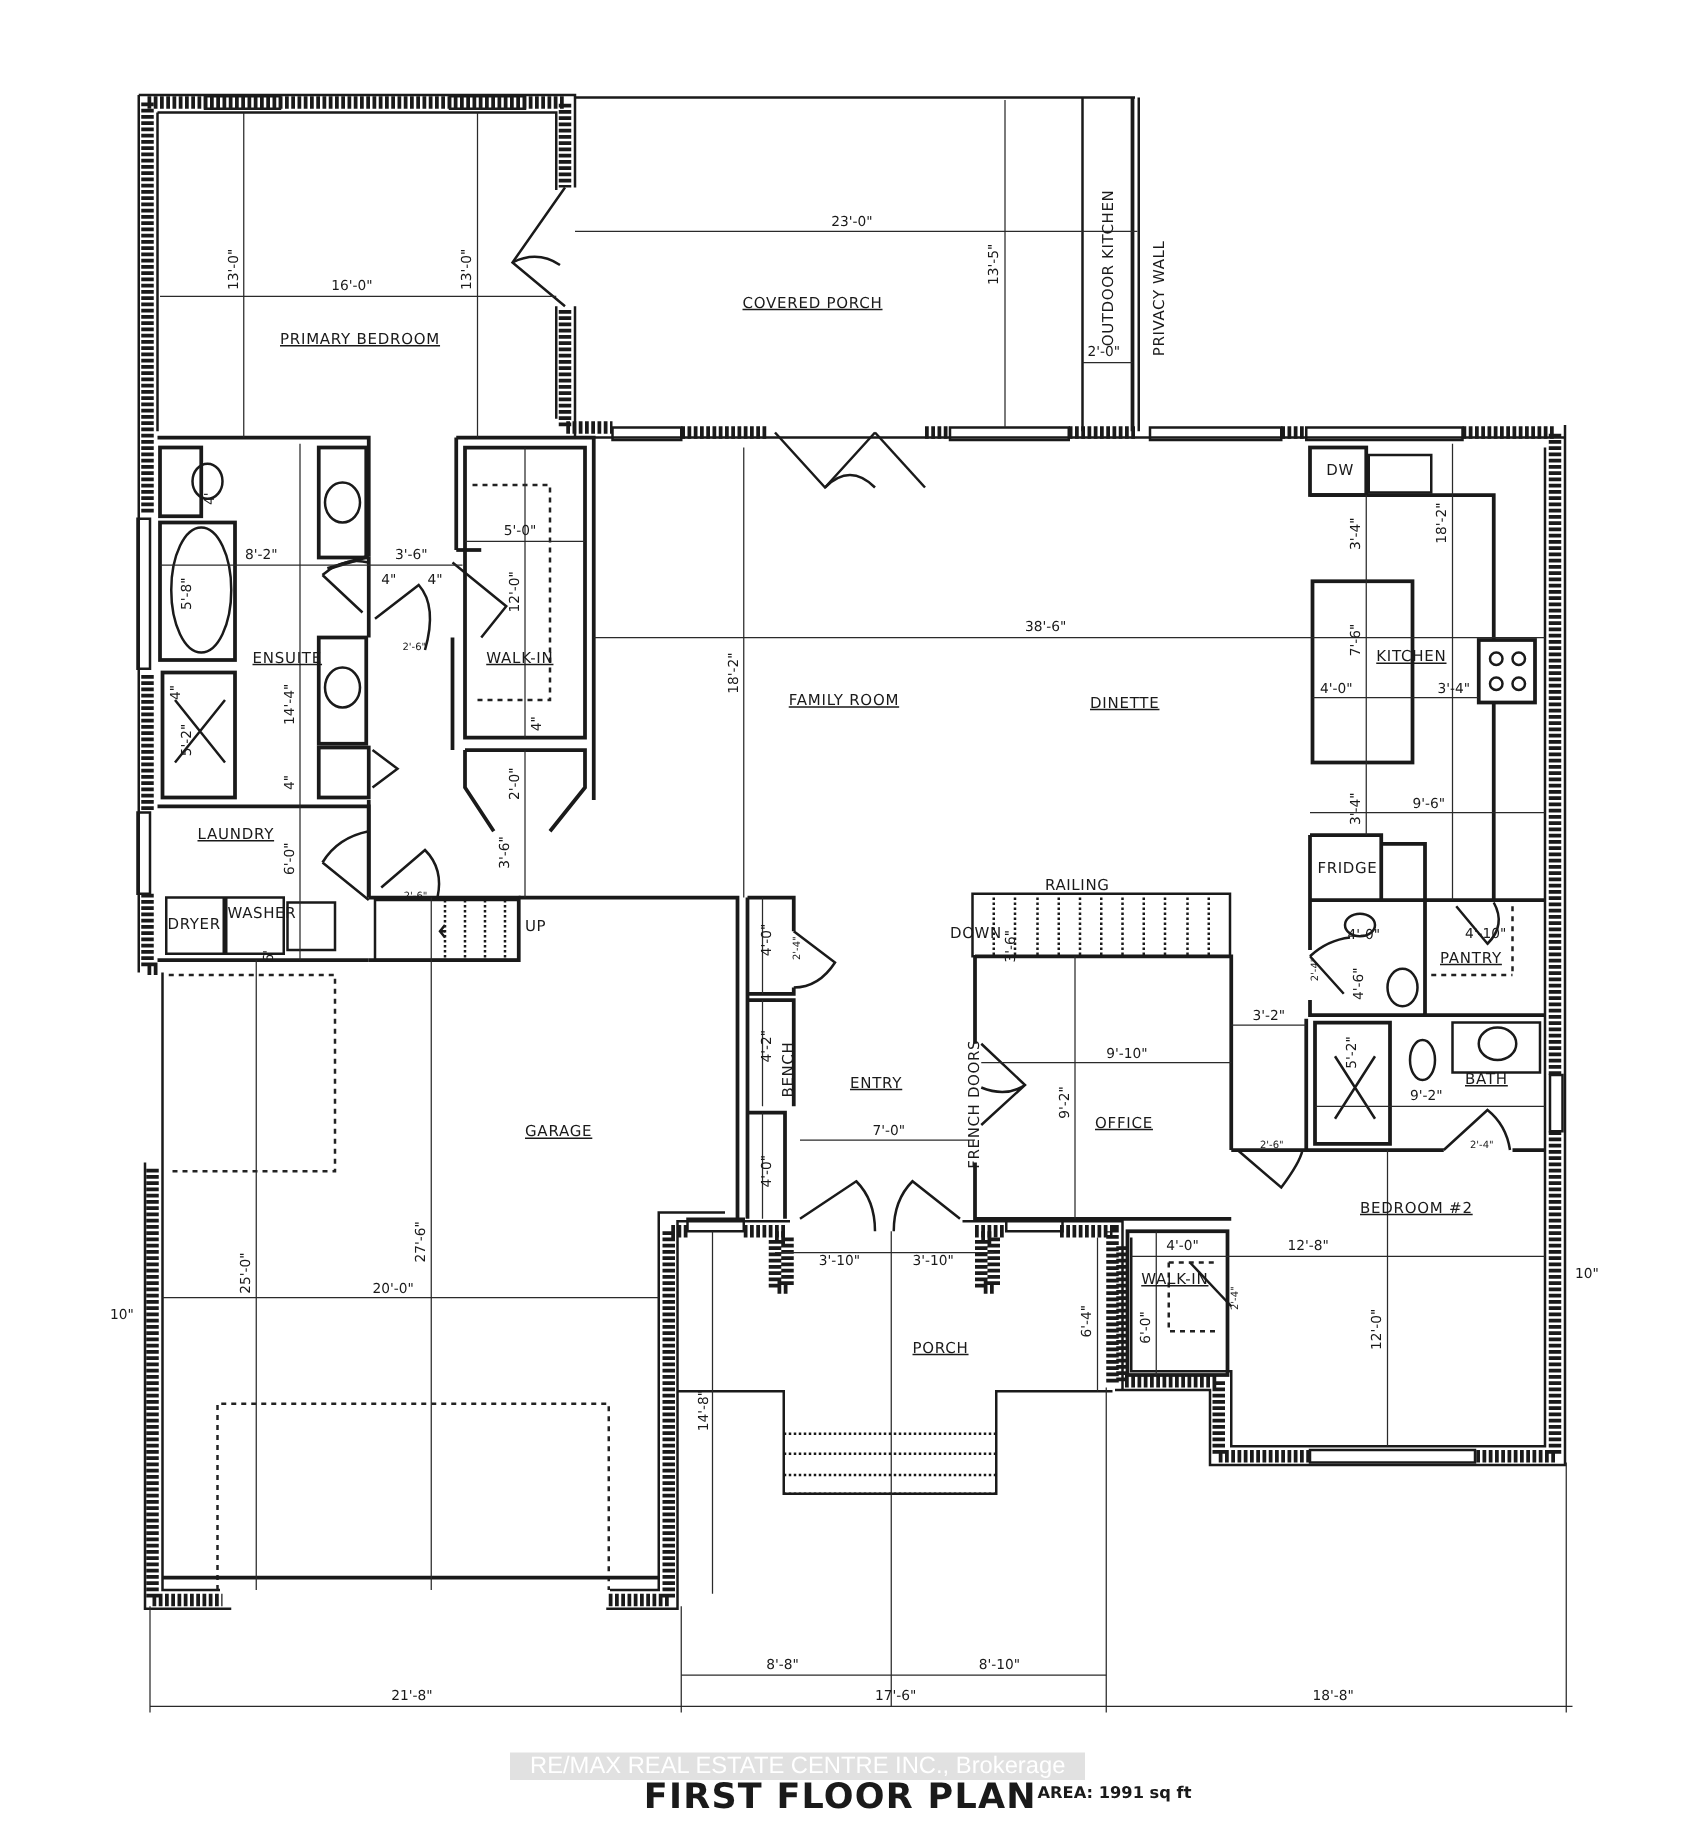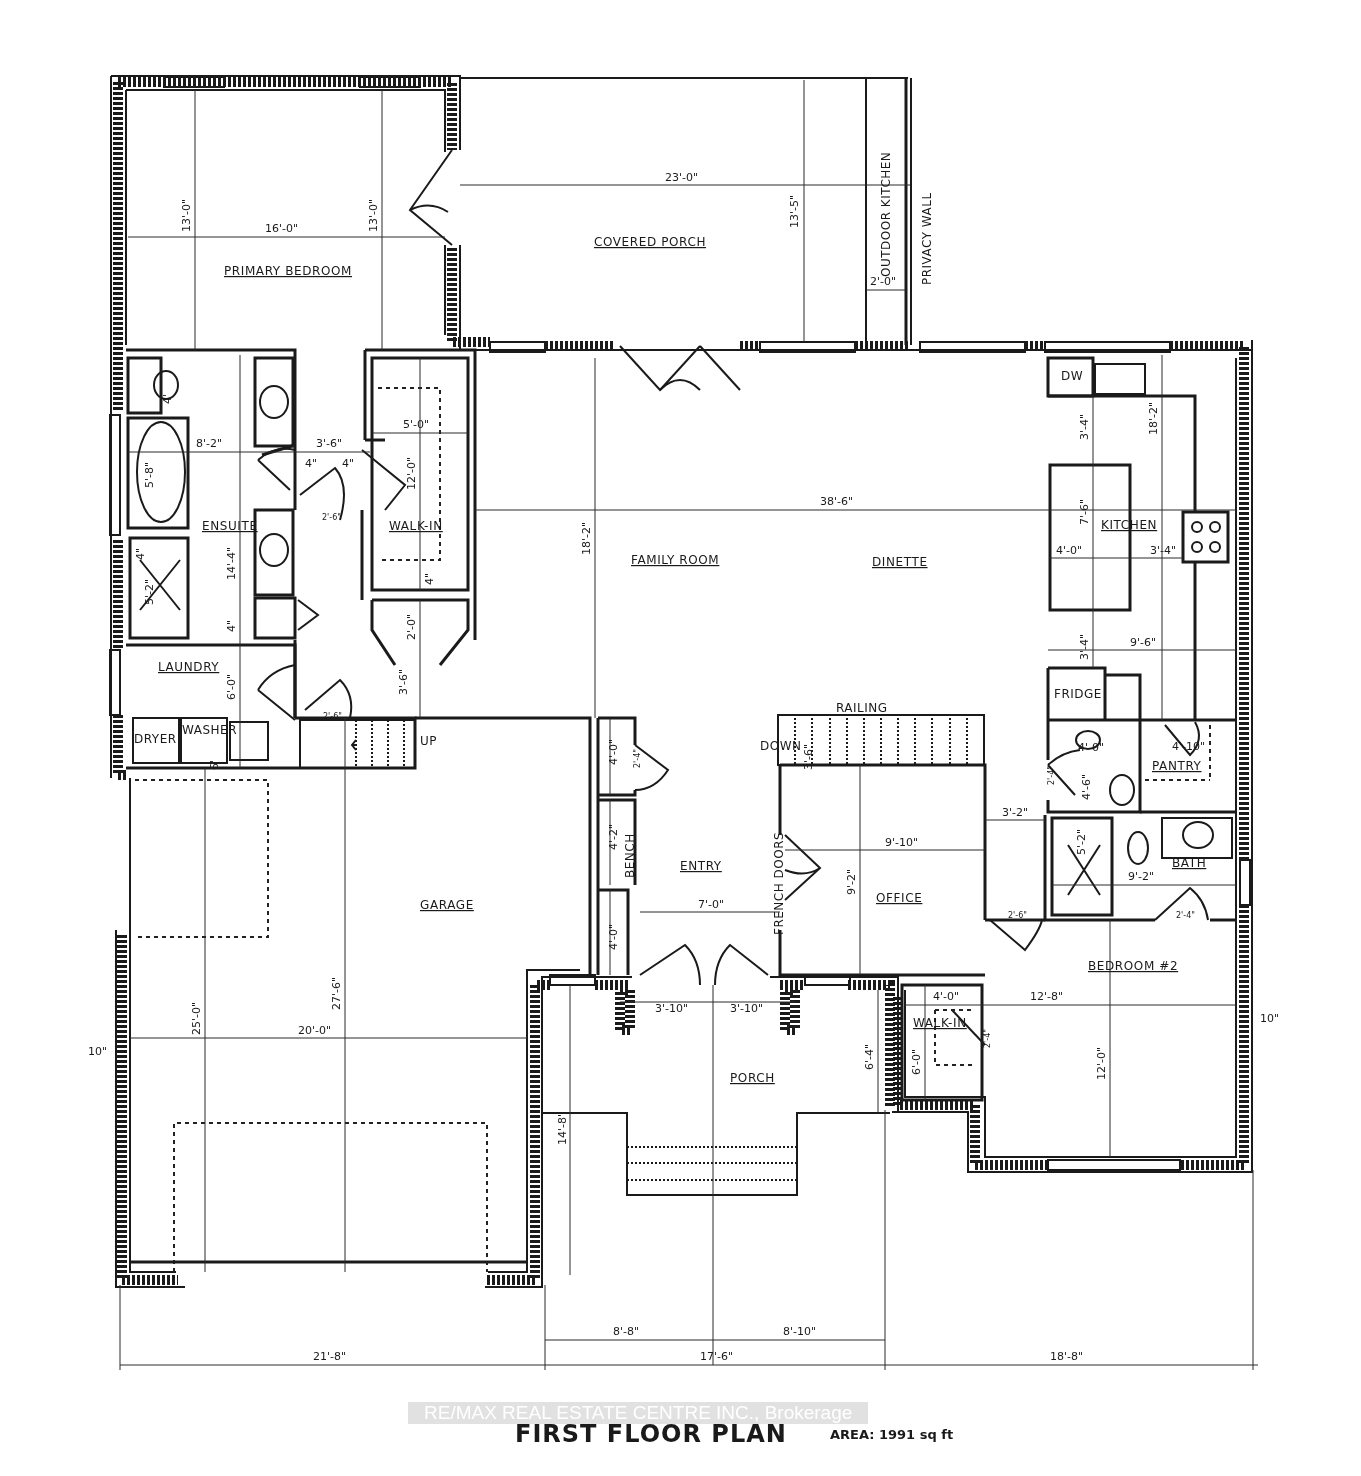--- a/index.html
+++ b/index.html
@@ -11,21 +11,21 @@
   .ext-line { fill: none; stroke: #1a1a1a; stroke-width: 2; }
   .dim { stroke: #2a2a2a; stroke-width: 1; fill: none; }
   .dot { fill: none; stroke: #222; stroke-width: 2; stroke-dasharray: 4 4; }
   .fix { fill: none; stroke: #1a1a1a; stroke-width: 2; }
   .door { fill: none; stroke: #1a1a1a; stroke-width: 2; }
   .stair { stroke: #1a1a1a; stroke-width: 2; stroke-dasharray: 2 2; }
   .lbl { font-family: "DejaVu Sans", sans-serif; font-size: 12px; fill: #1a1a1a; letter-spacing: 0.5px; }
   .room { font-family: "DejaVu Sans", sans-serif; font-size: 12px; fill: #1a1a1a; text-decoration: underline; letter-spacing: 0.6px; }
   .dimt { font-family: "DejaVu Sans", sans-serif; font-size: 11px; fill: #1a1a1a; }
   .dims { font-family: "DejaVu Sans", sans-serif; font-size: 8px; fill: #1a1a1a; }
-  .title { position: absolute; left: 515px; top: 1420px; font-family: "DejaVu Sans", sans-serif; font-size: 24px; font-weight: bold; color: #1a1a1a; letter-spacing: 1px; }
+  .title { position: absolute; left: 515px; top: 1420px; font-family: "DejaVu Sans", sans-serif; font-size: 28px; font-weight: bold; color: #1a1a1a; letter-spacing: 1px; }
   .area { position: absolute; left: 830px; top: 1427px; font-family: "DejaVu Sans", sans-serif; font-size: 13px; font-weight: bold; color: #1a1a1a; }
   .watermark { position: absolute; left: 408px; top: 1402px; padding: 0 16px; height: 22px; line-height: 22px; background: rgba(200,200,200,0.55); color: #ffffff; font-family: "Liberation Sans", sans-serif; font-size: 19px; letter-spacing: 0; }
 </style>
 </head>
 <body>
 
 <svg id="plan" viewBox="0 0 1361 1476" xmlns="http://www.w3.org/2000/svg">
 
   <g>
 

